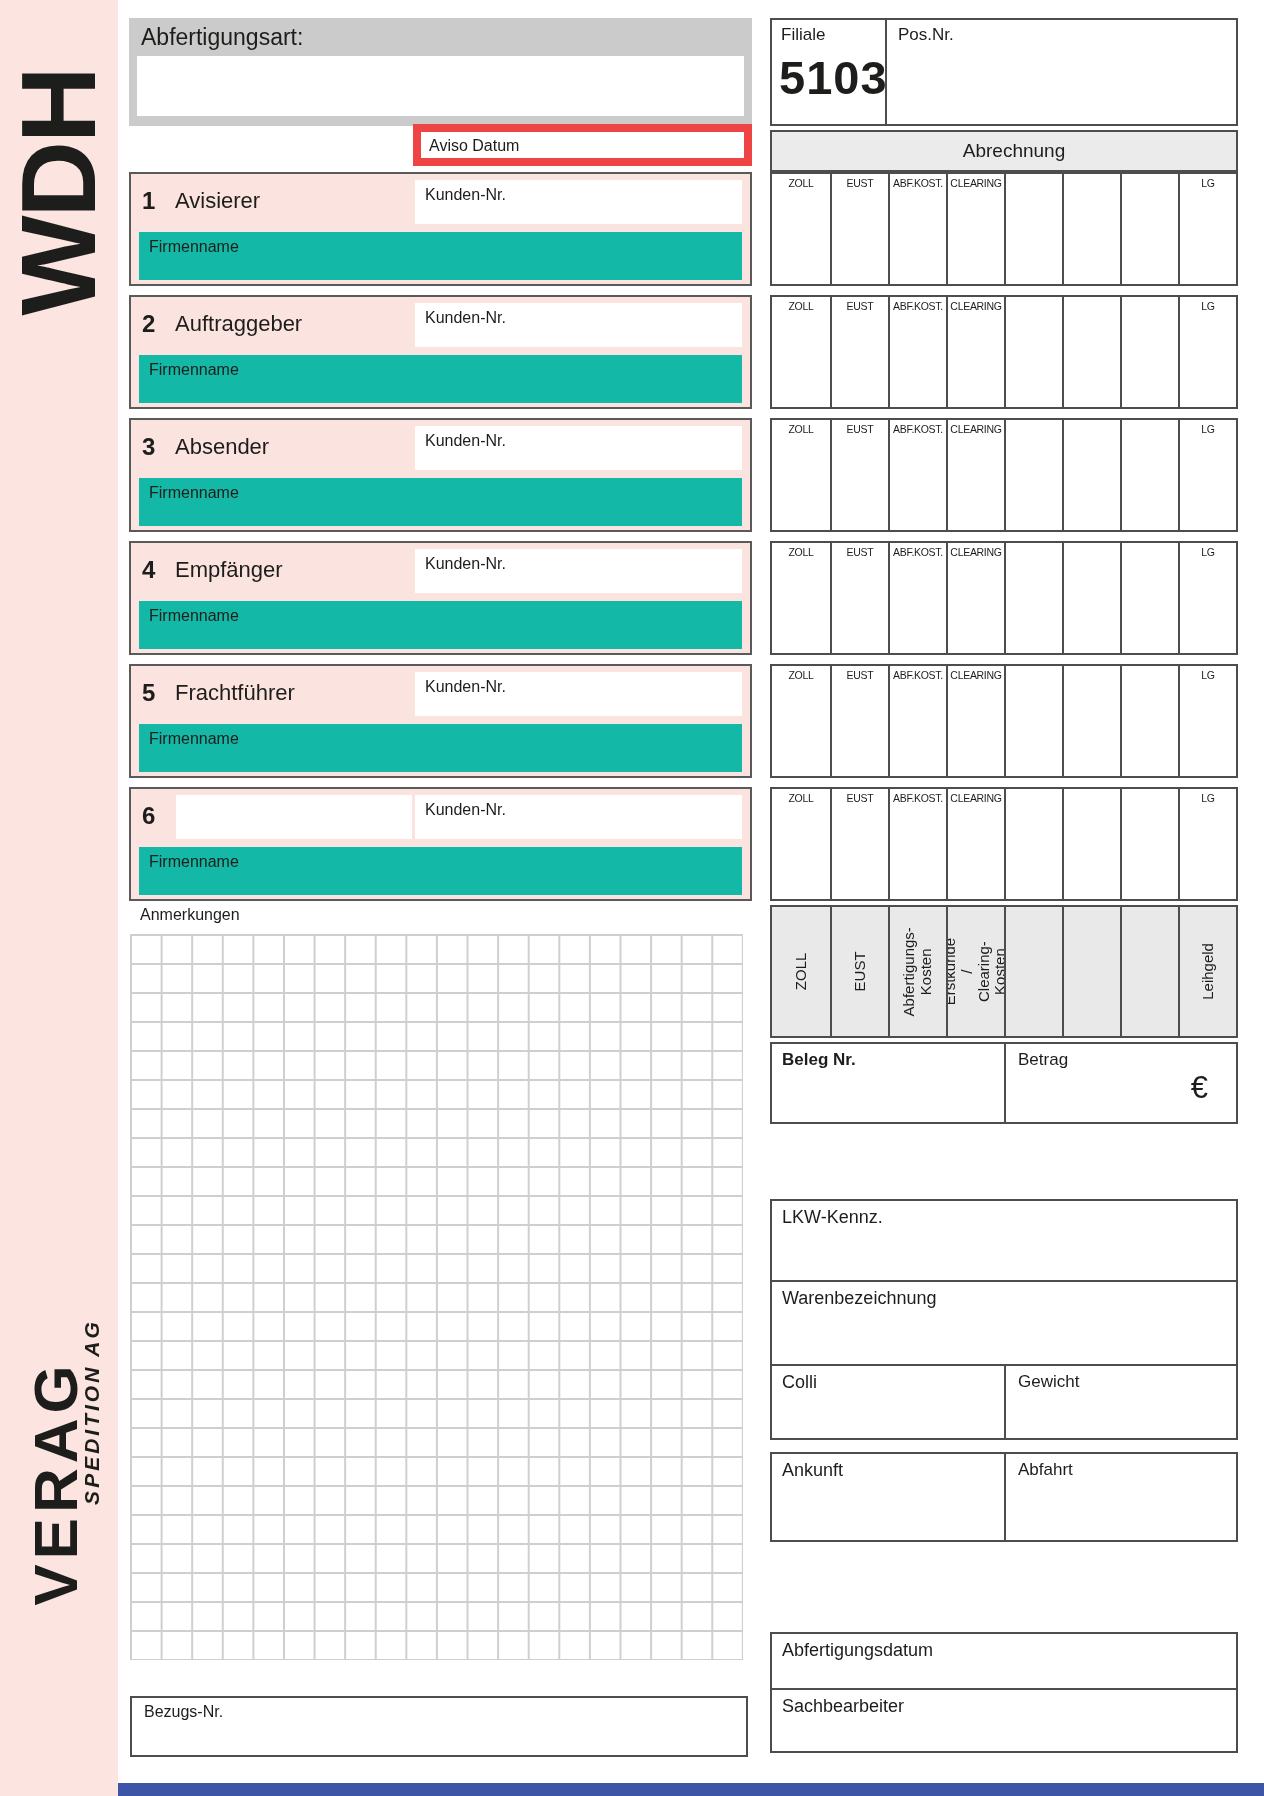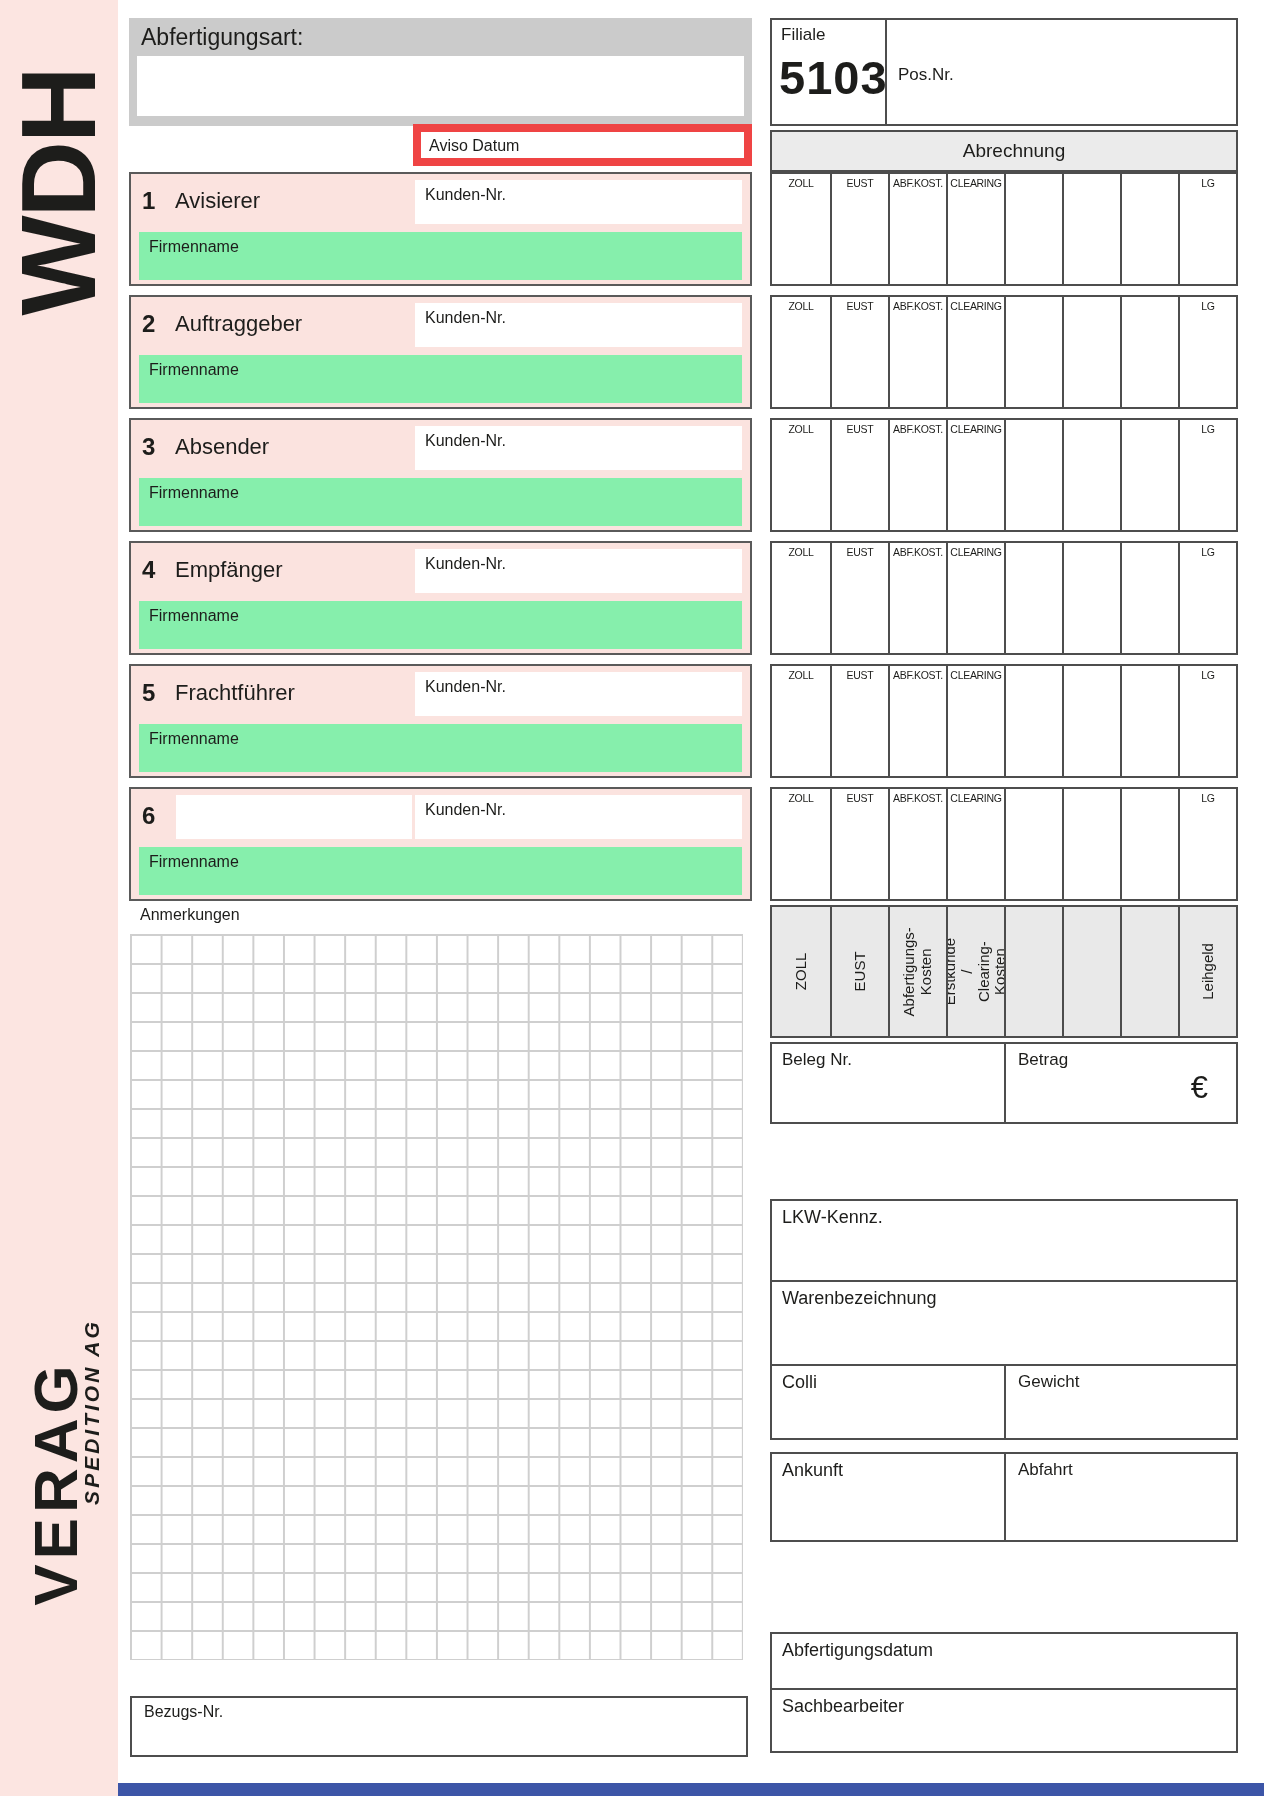--- a/index.html
+++ b/index.html
@@ -16,52 +16,52 @@
   .verag{left:55px;top:1483px;font-size:62px;font-weight:bold;letter-spacing:5px;color:#1d1d1b;}
   .sped{left:92px;top:1412px;font-size:21px;font-weight:bold;font-style:italic;letter-spacing:3px;color:#1d1d1b;}
   
   .graybox{left:129px;top:18px;width:623px;height:108px;background:#cbcbcb;}
   .graybox .lbl{position:absolute;left:12px;top:6px;font-size:23px;}
   .graybox .input{position:absolute;left:8px;top:38px;width:607px;height:60px;background:#fff;}
   .filiale-box{left:770px;top:18px;width:468px;height:108px;border:2px solid #4d4d4d;background:#fff;box-sizing:border-box;}
   .filiale-cell{position:absolute;left:0;top:0;width:115px;height:104px;border-right:2px solid #4d4d4d;box-sizing:border-box;}
   .filiale-cell .lbl{position:absolute;left:9px;top:5px;font-size:17px;}
   .filiale-val{position:absolute;left:7px;top:30px;font-size:47px;font-weight:bold;letter-spacing:1px;}
-  .posnr-lbl{position:absolute;left:126px;top:5px;font-size:17px;margin-top:40px;}
+  .posnr-lbl{position:absolute;left:126px;top:5px;font-size:17px;}
   
   .aviso{left:413px;top:124px;width:339px;height:42px;background:#fff;border:8px solid #ef4444;box-sizing:border-box;}
   .aviso .lbl{position:absolute;left:8px;top:5px;font-size:16px;}
   .ab-header{left:770px;top:130px;width:468px;height:42px;background:#ebebeb;border:2px solid #4d4d4d;box-sizing:border-box;
              display:flex;align-items:center;justify-content:center;font-size:19px;padding-left:20px;}
   
   .section{position:absolute;left:129px;width:623px;height:114px;background:#fbe3df;border:2px solid #5a5a5a;box-sizing:border-box;}
   .sec-num{position:absolute;left:11px;top:13px;font-size:24px;font-weight:bold;}
   .sec-title{position:absolute;left:44px;top:14px;font-size:22px;}
   .sec-titlebox{position:absolute;left:45px;top:6px;width:236px;height:44px;background:#fff;display:none;}
   .sec-kunden{position:absolute;left:284px;top:6px;width:327px;height:44px;background:#fff;}
   .sec-kunden .lbl{position:absolute;left:10px;top:6px;font-size:16px;}
-  .sec-firma{position:absolute;left:8px;top:58px;width:603px;height:48px;background:#86efac;}
+  .sec-firma{position:absolute;left:8px;top:58px;width:603px;height:48px;background:#14b8a6;}
   .sec-firma .lbl{position:absolute;left:10px;top:6px;font-size:16px;}
   
   .ab-block{position:absolute;left:770px;width:468px;height:114px;background:#fff;border:2px solid #4d4d4d;box-sizing:border-box;
             display:grid;grid-template-columns:repeat(8,1fr);}
   .ab-cell{border-left:2px solid #4d4d4d;position:relative;box-sizing:border-box;}
   .ab-cell:first-child{border-left:none;}
   .ab-mini{display:block;text-align:center;font-size:10.5px;letter-spacing:-0.3px;padding-top:3px;white-space:nowrap;overflow:hidden;}
   
   .ab-footer{left:770px;top:905px;width:468px;height:133px;border:2px solid #4d4d4d;box-sizing:border-box;background:#e9e9e9;
              display:grid;grid-template-columns:repeat(8,1fr);}
   .abf-cell{border-left:2px solid #4d4d4d;box-sizing:border-box;display:flex;align-items:center;justify-content:center;overflow:hidden;}
   .abf-cell:first-child{border-left:none;}
   .abf-cell span{transform:rotate(-90deg);font-size:15px;line-height:1.12;text-align:center;width:122px;}
   
   .beleg-box{left:770px;top:1042px;width:468px;height:82px;border:2px solid #4d4d4d;box-sizing:border-box;background:#fff;}
   .beleg-cell{position:absolute;left:0;top:0;width:234px;height:78px;border-right:2px solid #4d4d4d;box-sizing:border-box;}
   .beleg-cell .lbl,.betrag-lbl{font-size:17px;}
-  .beleg-cell .lbl{position:absolute;left:10px;top:6px;}
+  .beleg-cell .lbl{position:absolute;left:10px;top:6px;font-weight:bold;}
   .betrag-lbl{position:absolute;left:246px;top:6px;}
   .euro{position:absolute;right:28px;top:26px;font-size:31px;}
   
   .rbox{position:absolute;left:770px;width:468px;border:2px solid #4d4d4d;box-sizing:border-box;background:#fff;}
   .rbox .lbl{position:absolute;left:10px;top:6px;font-size:18px;}
   .half-div{position:absolute;left:232px;top:0;bottom:0;width:2px;background:#4d4d4d;}
   .half-lbl{position:absolute;left:246px;top:6px;font-size:17px;}
   
   .anm-lbl{left:140px;top:906px;font-size:16px;}
   .anm-grid{left:130px;top:934px;width:612px;height:725px;

